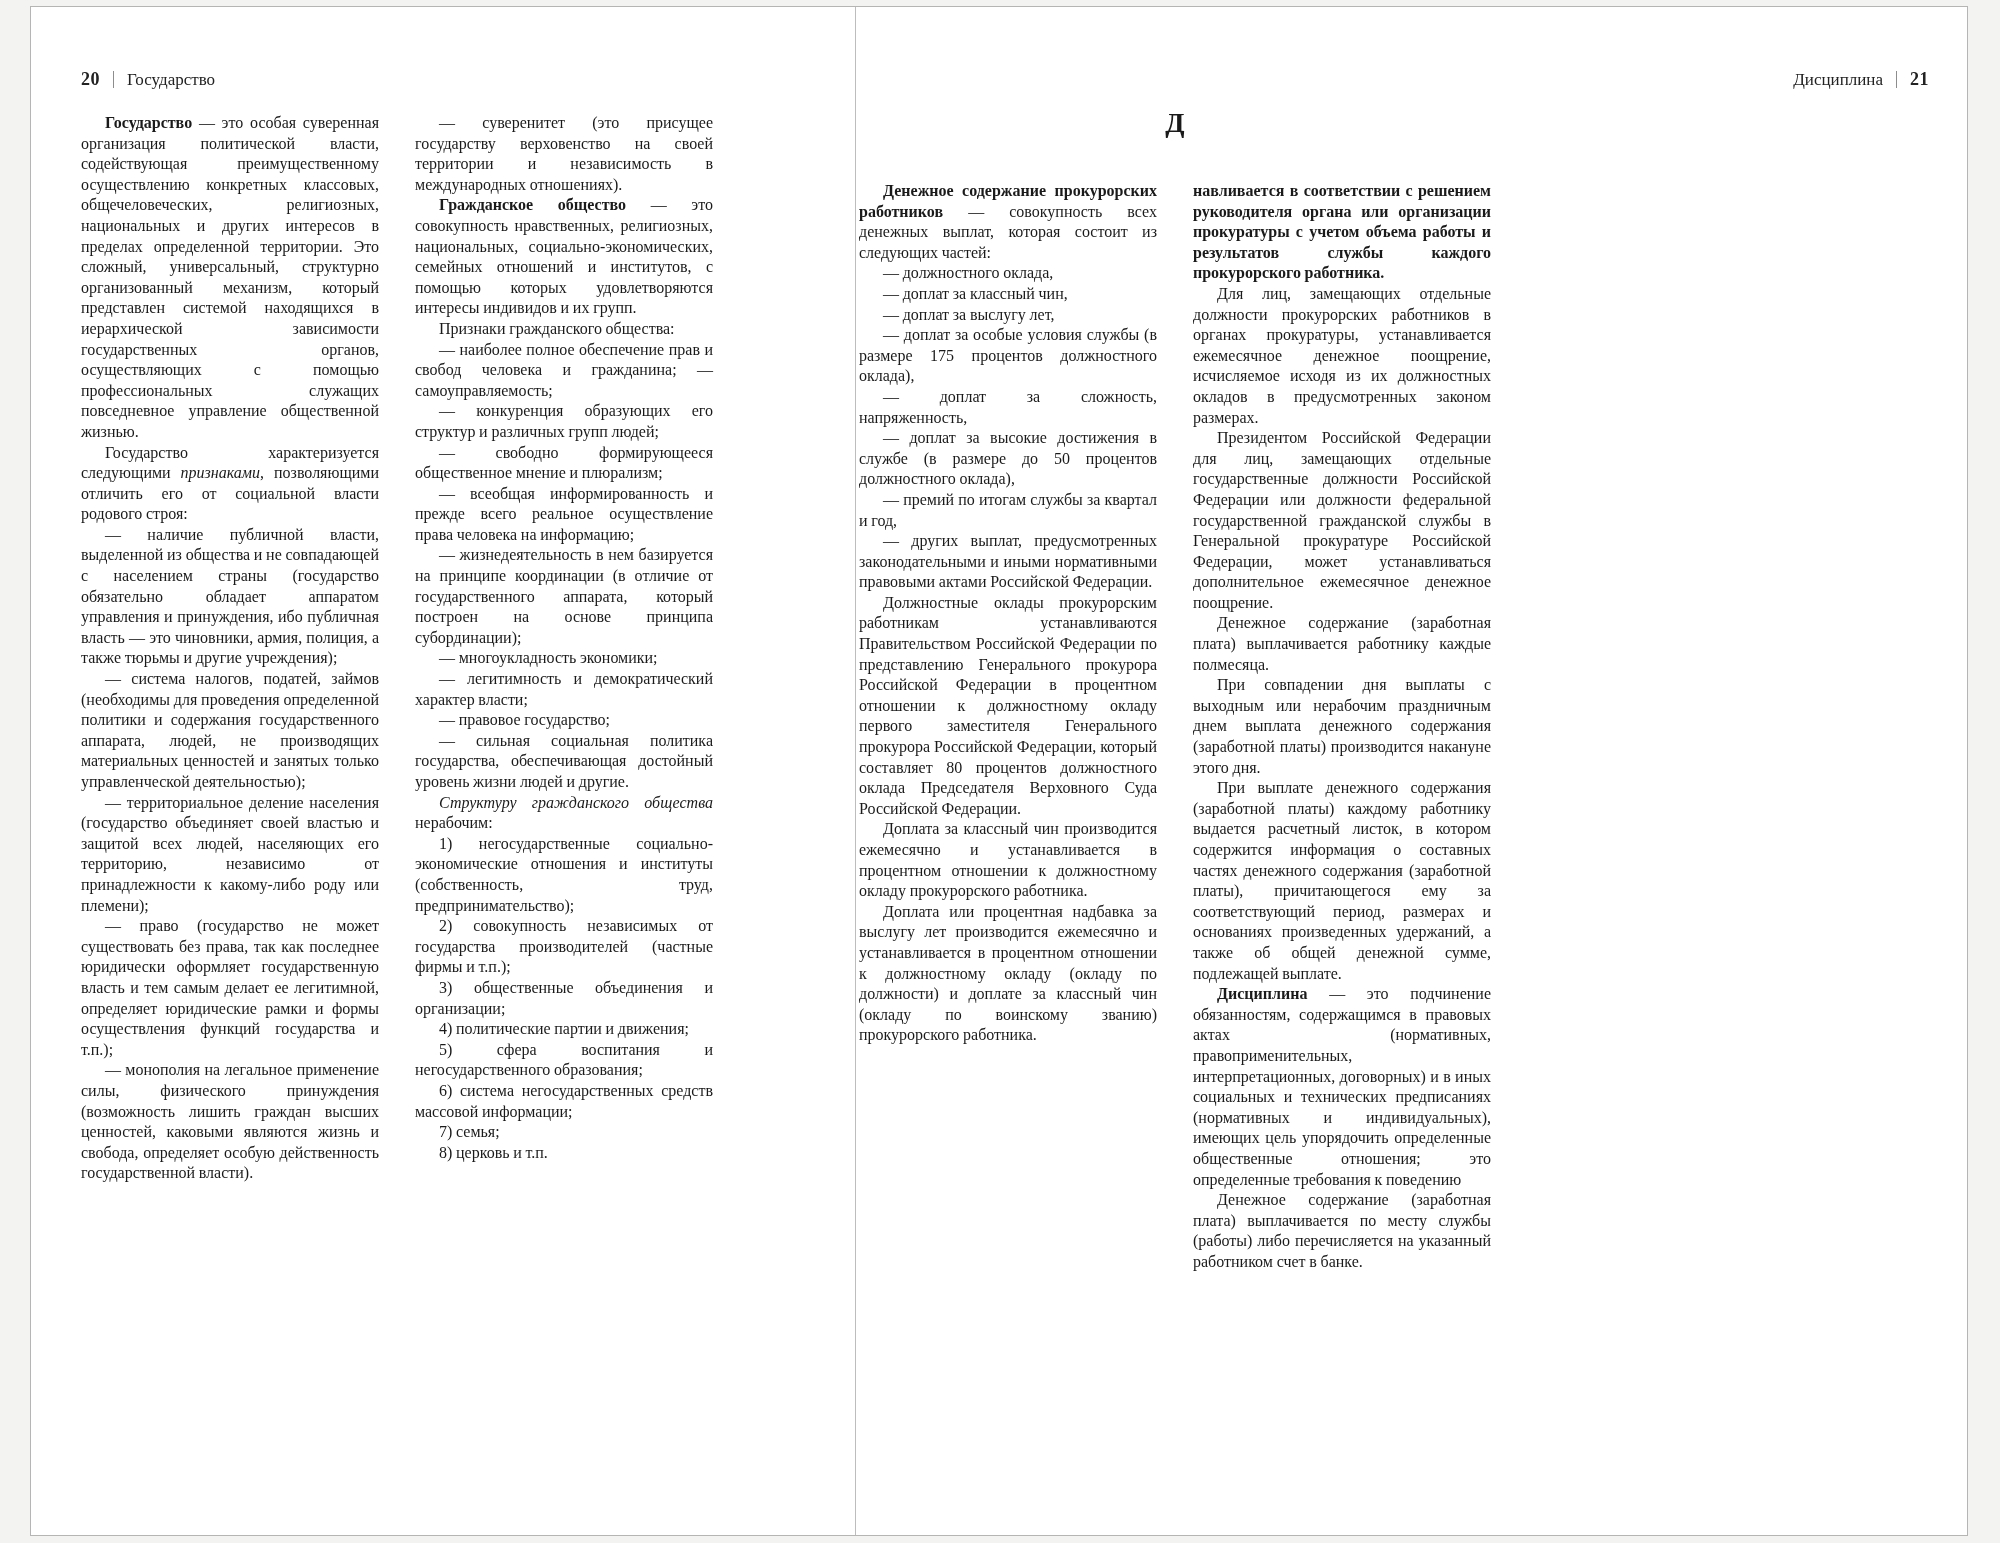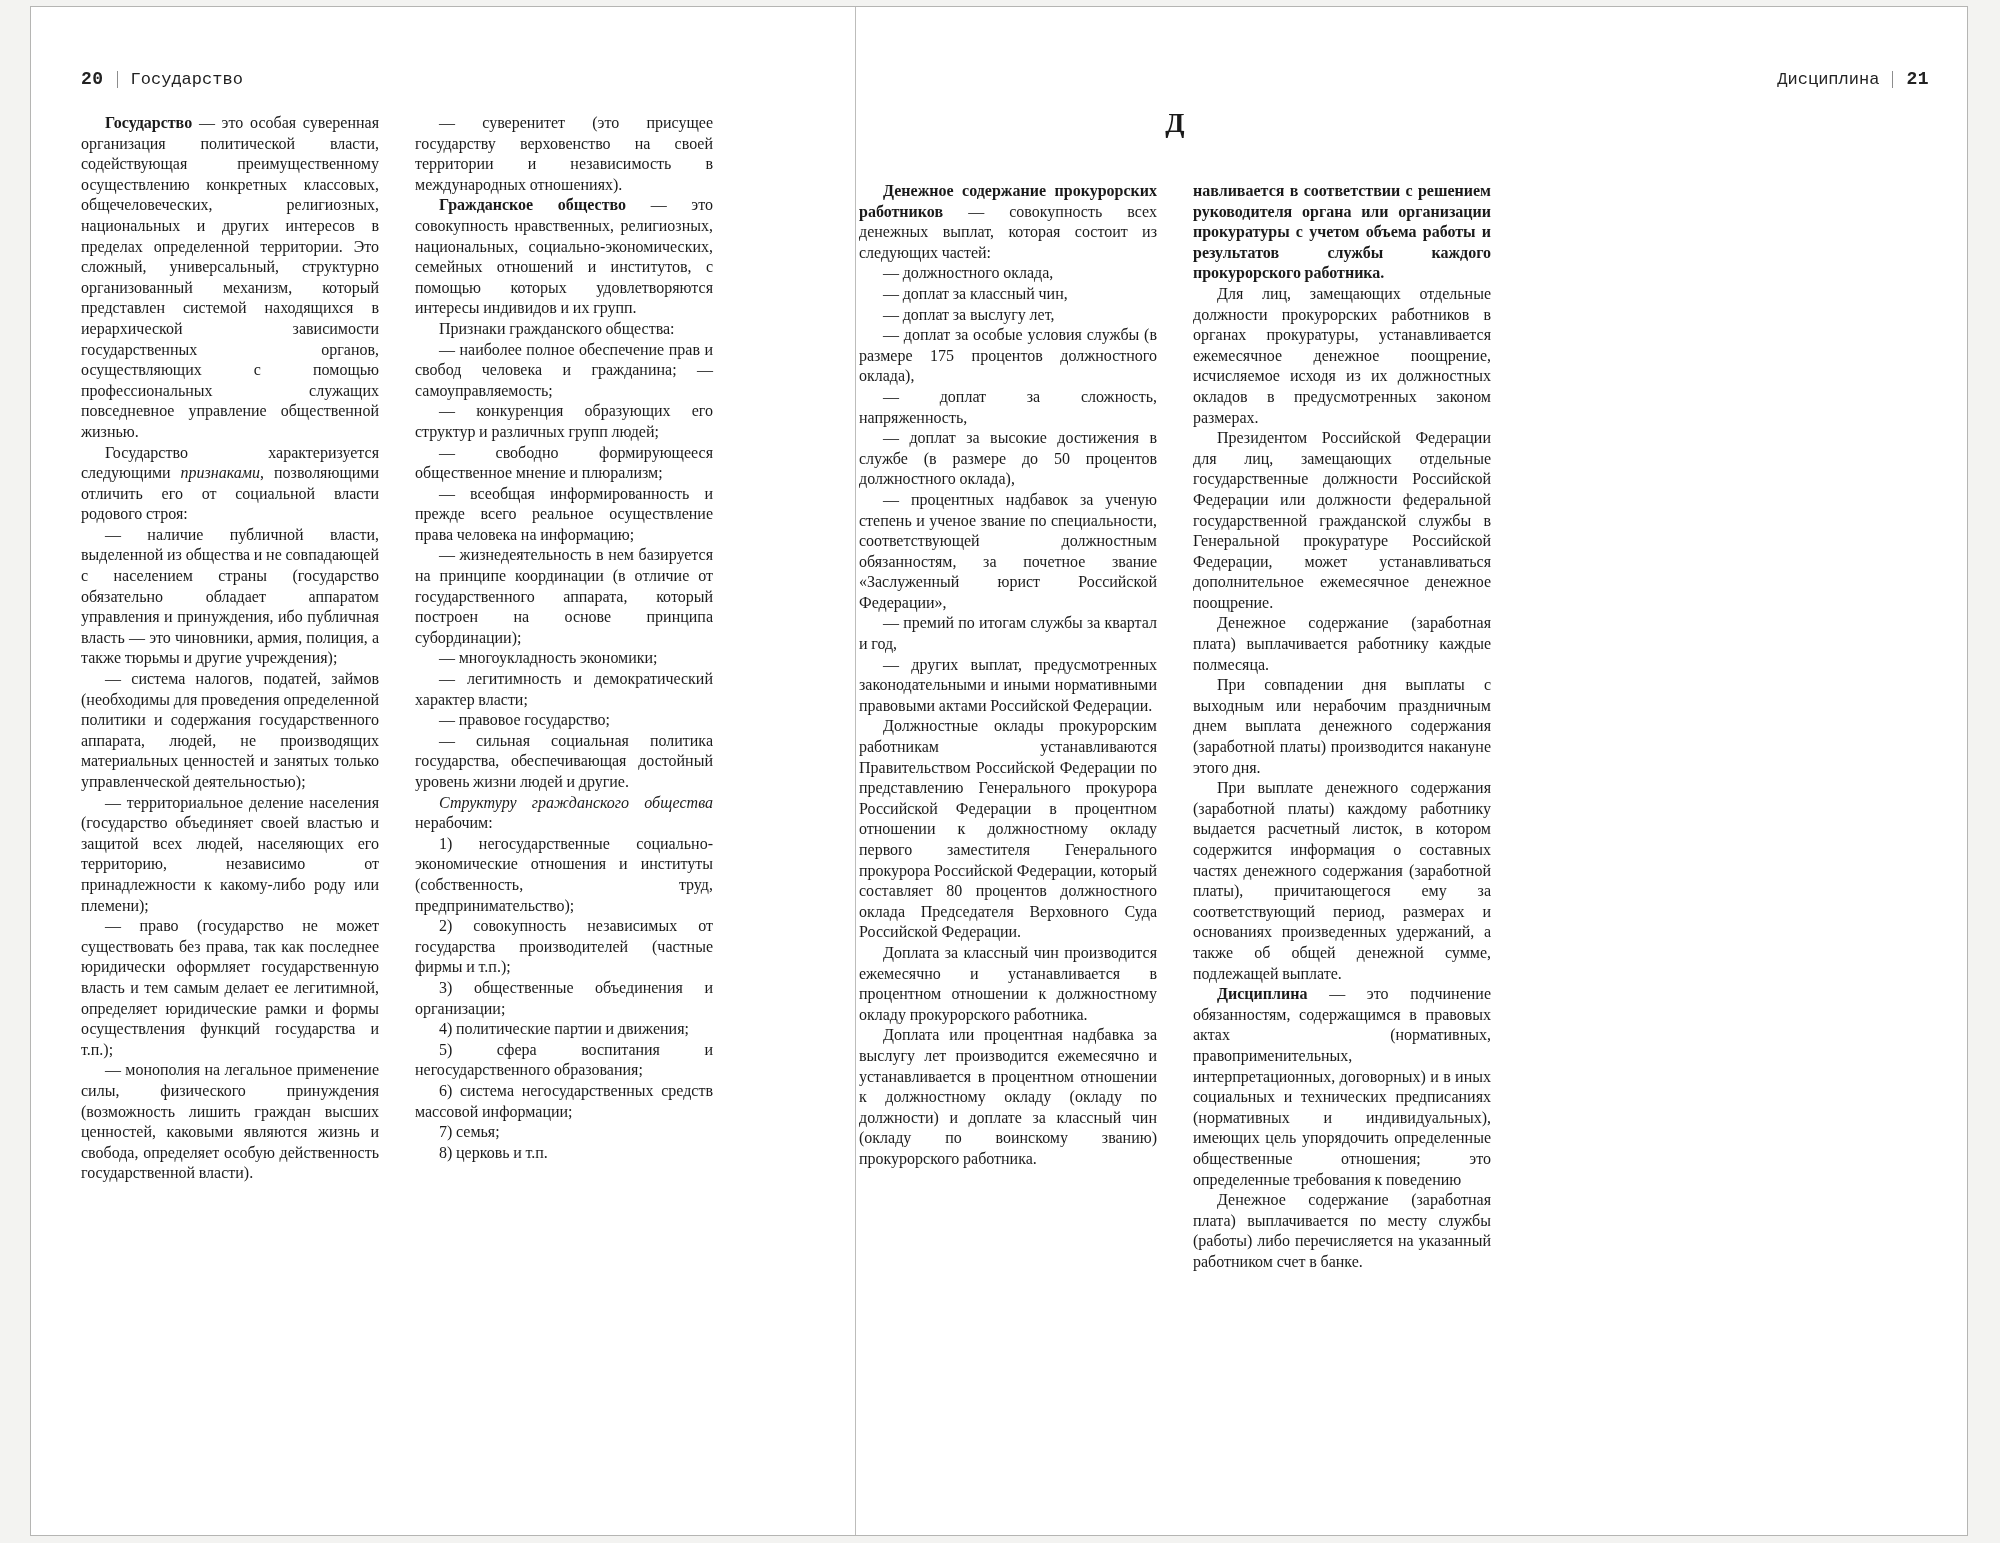--- a/index.html
+++ b/index.html
@@ -10,21 +10,21 @@
   }
   .scan {
     position:absolute; left:30px; top:6px; width:1938px; height:1530px;
     background:#ffffff; border:1px solid #b5b5b3; overflow:hidden;
   }
   .spine {
     position:absolute; top:0; bottom:0; left:824px; width:1px; background:#bdbdbb;
   }
   .header {
     position:absolute; top:62px; display:flex; align-items:center; gap:13px;
-    font-family:Liberation Mono, monospace; font-size:17px; color:#222;
+    font-family:Liberation Serif, serif; font-size:17px; color:#222;
     white-space:nowrap;
     text-align:center;
   }
   .header .num { font-weight:bold; font-size:18px; letter-spacing:0.5px; }
   .header .bar { width:1px; height:17px; background:#8d8d8d; }
   .header-left  { left:50px; }
   .header-right { right:38px; }
   .section-letter {
     position:absolute; left:828px; top:100px; width:632px; text-align:center;
     font-weight:bold; font-size:28px; line-height:32px;
@@ -99,21 +99,20 @@
     <div class="section-letter">Д</div>
     <div class="cols cols-right">
       <div class="col">
           <p class="para"><b>Денежное содержание прокурорских работников</b><span> — совокупность всех денежных выплат, которая состоит из следующих частей:</span></p>
           <p class="para"><span>— должностного оклада,</span></p>
           <p class="para"><span>— доплат за классный чин,</span></p>
           <p class="para"><span>— доплат за выслугу лет,</span></p>
           <p class="para"><span>— доплат за особые условия службы (в размере 175 процентов должностного оклада),</span></p>
           <p class="para"><span>— доплат за сложность, напряженность,</span></p>
           <p class="para"><span>— доплат за высокие достижения в службе (в размере до 50 процентов должностного оклада),</span></p>
-          <p class="para"><span>— процентных надбавок за ученую степень и ученое звание по специальности, соответствующей должностным обязанностям, за почетное звание «Заслуженный юрист Российской Федерации»,</span></p>
           <p class="para"><span>— премий по итогам службы за квартал и год,</span></p>
           <p class="para"><span>— других выплат, предусмотренных законодательными и иными нормативными правовыми актами Российской Федерации.</span></p>
           <p class="para"><span>Должностные оклады прокурорским работникам устанавливаются Правительством Российской Федерации по представлению Генерального прокурора Российской Федерации в процентном отношении к должностному окладу первого заместителя Генерального прокурора Российской Федерации, который составляет 80 процентов должностного оклада Председателя Верховного Суда Российской Федерации.</span></p>
           <p class="para"><span>Доплата за классный чин производится ежемесячно и устанавливается в процентном отношении к должностному окладу прокурорского работника.</span></p>
           <p class="para"><span>Доплата или процентная надбавка за выслугу лет производится ежемесячно и устанавливается в процентном отношении к должностному окладу (окладу по должности) и доплате за классный чин (окладу по воинскому званию) прокурорского работника.</span></p>
         </div>
       <div class="col">
           <p class="para noindent"><span>навливается в соответствии с решением руководителя органа или организации прокуратуры с учетом объема работы и результатов службы каждого прокурорского работника.</span></p>
           <p class="para"><span>Для лиц, замещающих отдельные должности прокурорских работников в органах прокуратуры, устанавливается ежемесячное денежное поощрение, исчисляемое исходя из их должностных окладов в предусмотренных законом размерах.</span></p>
           <p class="para"><span>Президентом Российской Федерации для лиц, замещающих отдельные государственные должности Российской Федерации или должности федеральной государственной гражданской службы в Генеральной прокуратуре Российской Федерации, может устанавливаться дополнительное ежемесячное денежное поощрение.</span></p>

